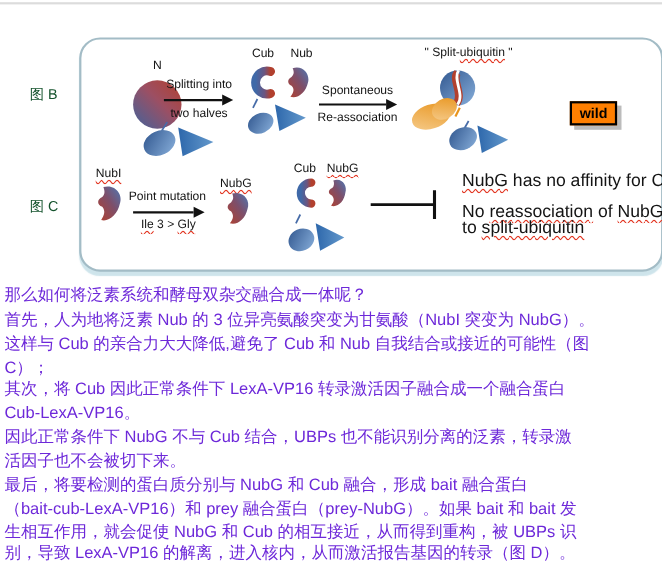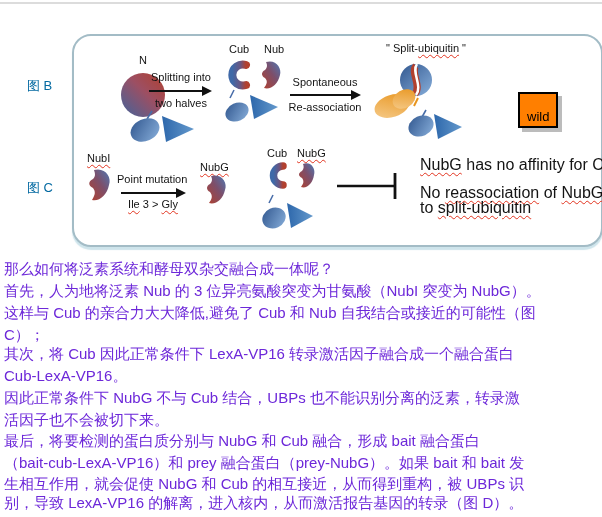--- a/index.html
+++ b/index.html
@@ -3,28 +3,28 @@
 <meta charset="utf-8">
 <style>
   html,body{margin:0;padding:0;background:#fff;}
   .stage{position:relative;width:602px;height:517px;background:#ffffff;
          font-family:"Liberation Sans",sans-serif;overflow:hidden;color:#000;}
   .abs{position:absolute;}
   .top-rule{position:absolute;left:0;top:2px;width:602px;height:2px;background:#dcdcdc;}
   .panel{position:absolute;left:72px;top:34px;width:527px;height:209px;
          border:2px solid #a3bcc6;border-radius:19px;background:#fff;
          box-shadow:0 3px 1px rgba(165,205,218,.55);}
-  .fig-label{position:absolute;font-size:13px;color:#0369a1;white-space:nowrap;}
+  .fig-label{position:absolute;font-size:13px;color:#14532d;white-space:nowrap;}
   .dlabel{position:absolute;font-size:11px;color:#141414;white-space:nowrap;}
   .dlabel.ctr{text-align:center;}
   .note{position:absolute;font-size:16px;color:#141414;white-space:nowrap;}
   .sq{text-decoration:underline;text-decoration-style:wavy;
       text-decoration-color:#e23420;text-decoration-thickness:1px;text-underline-offset:2px;}
   .wild-box{position:absolute;left:518px;top:92px;background:#ff7f00;border:2px solid #000;
-            padding:16px 7px 3px 7px;font-weight:normal;font-size:13px;line-height:1;
+            padding:2px 7px 3px 7px;font-weight:bold;font-size:13px;line-height:1;
             box-shadow:4px 4px 0 #bcbcbc;}
   .cn-line{position:absolute;left:4px;font-size:15px;line-height:19px;white-space:nowrap;color:#6d28d9;
            font-family:"Liberation Sans","DejaVu Sans",sans-serif;}
   svg{display:block;}
 </style>
 </head>
 <body>
 
 <div class="stage">
 

